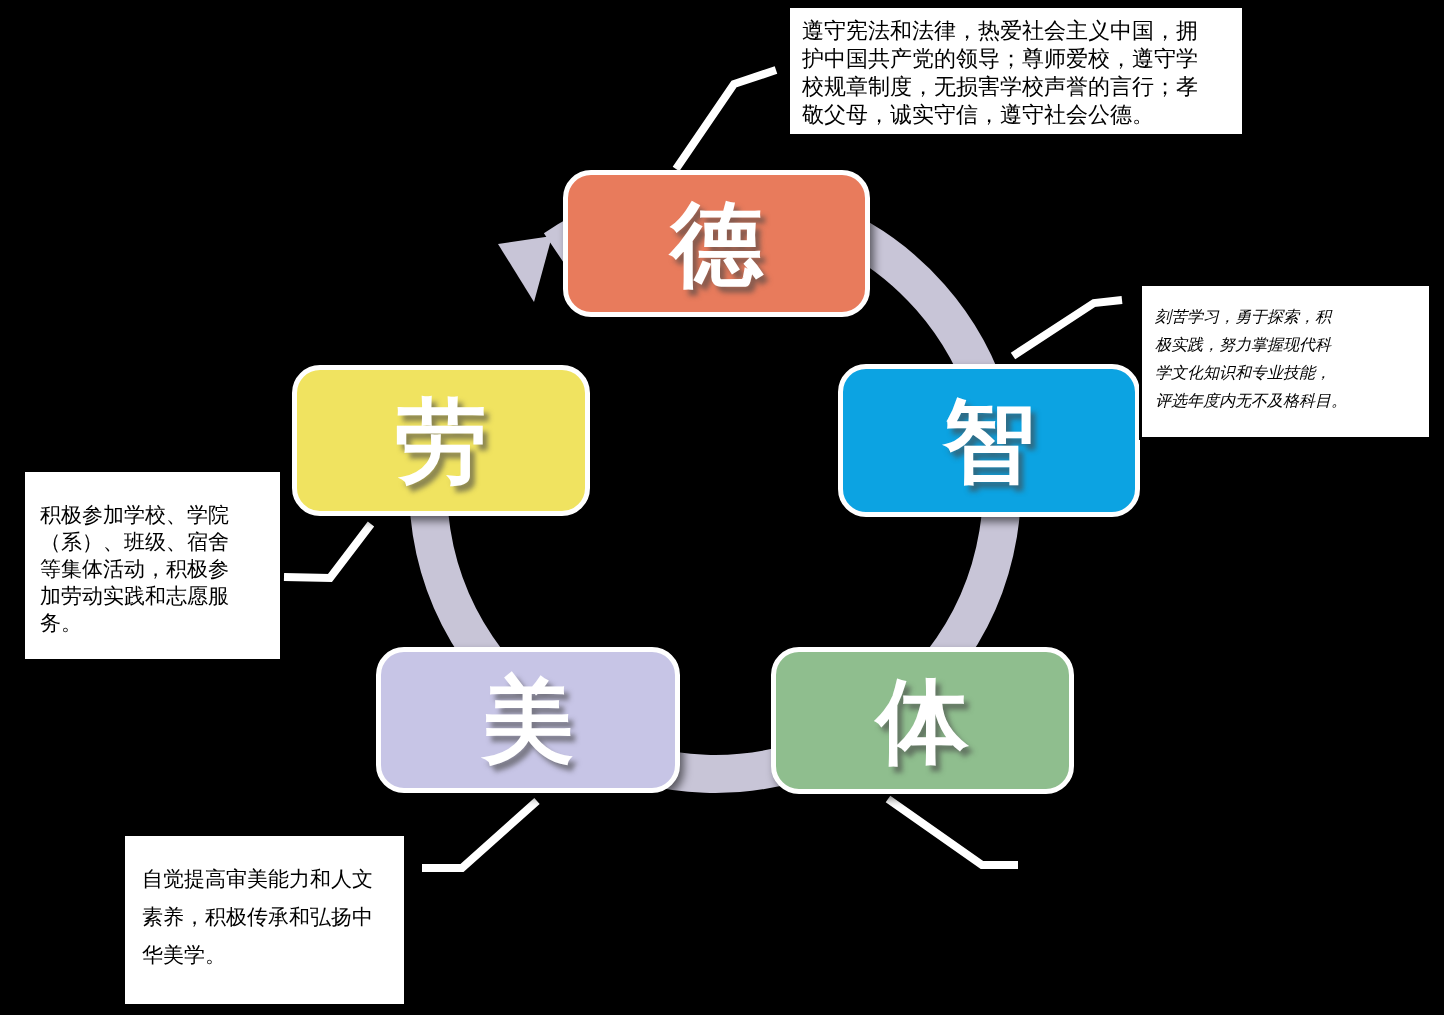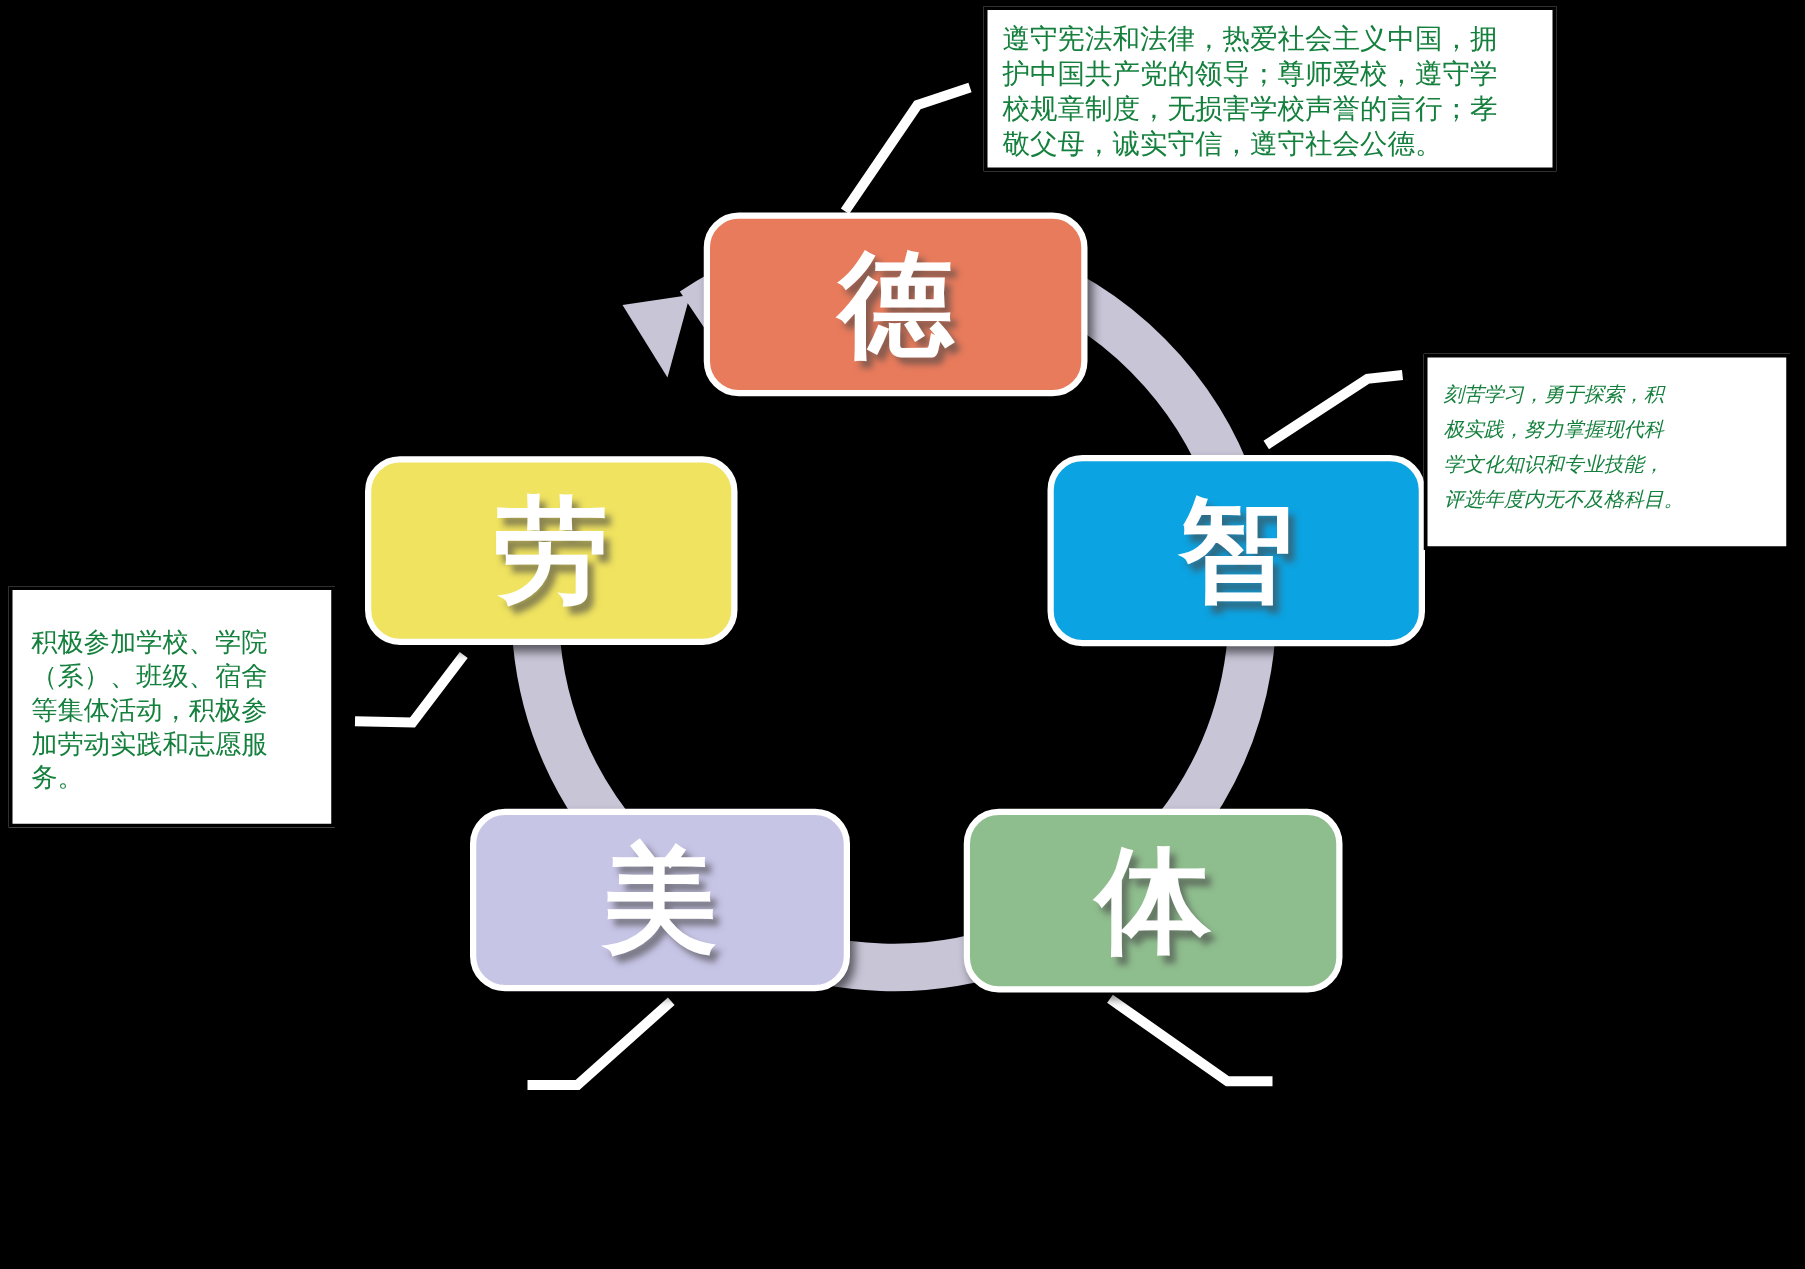--- a/index.html
+++ b/index.html
@@ -18,26 +18,26 @@
   .node .glyph{
     color:#ffffff;font-size:92px;font-weight:bold;line-height:1;
     text-shadow:5px 6px 5px rgba(70,70,70,.6);
   }
   .node-de {left:563px;top:170px;width:307px;height:147px;}
   .node-zhi{left:838px;top:364px;width:302px;height:153px;}
   .node-ti {left:771px;top:647px;width:303px;height:147px;}
   .node-mei{left:376px;top:647px;width:304px;height:146px;}
   .node-lao{left:292px;top:365px;width:298px;height:151px;}
   .callout{
-    position:absolute;background:#ffffff;border:3px solid #000000;color:#15803d;
+    position:absolute;background:#ffffff;border:3px solid #000000;color:#000000;
   }
   .callout .ctext{white-space:pre-line;}
   .callout-de {left:787px;top:5px;  width:458px;height:132px;padding:9px 12px; font-size:22px;line-height:28px;}
   .callout-zhi{left:1139px;top:283px;width:293px;height:157px;padding:17px 13px;font-size:16px;line-height:28px;font-style:italic;}
-  .callout-lao{left:7px;  top:469px;width:261px;height:193px;padding:29px 15px;font-size:21px;line-height:27px;}
+  .callout-lao{left:22px;  top:469px;width:261px;height:193px;padding:29px 15px;font-size:21px;line-height:27px;}
   .callout-mei{left:122px;top:833px;width:285px;height:174px;padding:24px 17px;font-size:21px;line-height:38px;}
   .callout-ti {left:1035px;top:825px;width:308px;height:177px;padding:44px 18px;font-size:22px;line-height:42px;}
 </style>
 </head>
 <body>
 
 <div class="stage">
 
   <svg class="layer" viewBox="0 0 1444 1015">
 
@@ -72,20 +72,25 @@
 护中国共产党的领导；尊师爱校，遵守学
 校规章制度，无损害学校声誉的言行；孝
 敬父母，诚实守信，遵守社会公德。</div>
   </div>
   <div class="callout callout-zhi">
     <div class="ctext">刻苦学习，勇于探索，积
 极实践，努力掌握现代科
 学文化知识和专业技能，
 评选年度内无不及格科目。</div>
   </div>
+  <div class="callout callout-mei">
+    <div class="ctext">自觉提高审美能力和人文
+素养，积极传承和弘扬中
+华美学。</div>
+  </div>
   <div class="callout callout-lao">
     <div class="ctext">积极参加学校、学院
 （系）、班级、宿舍
 等集体活动，积极参
 加劳动实践和志愿服
 务。</div>
   </div>
 
 </div>
 

